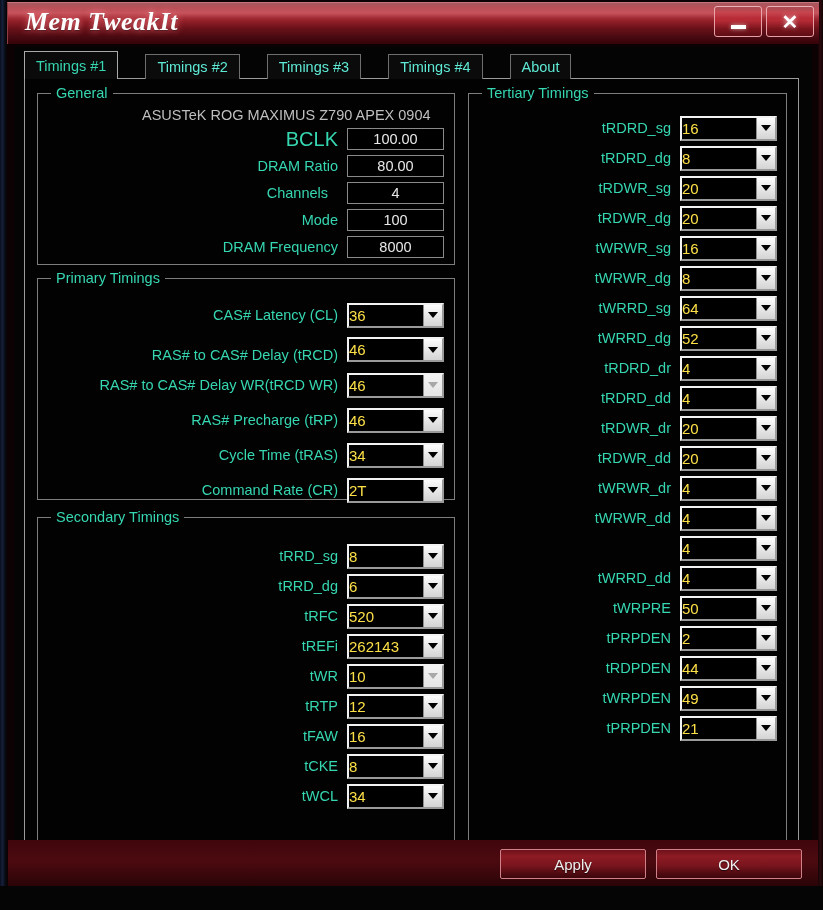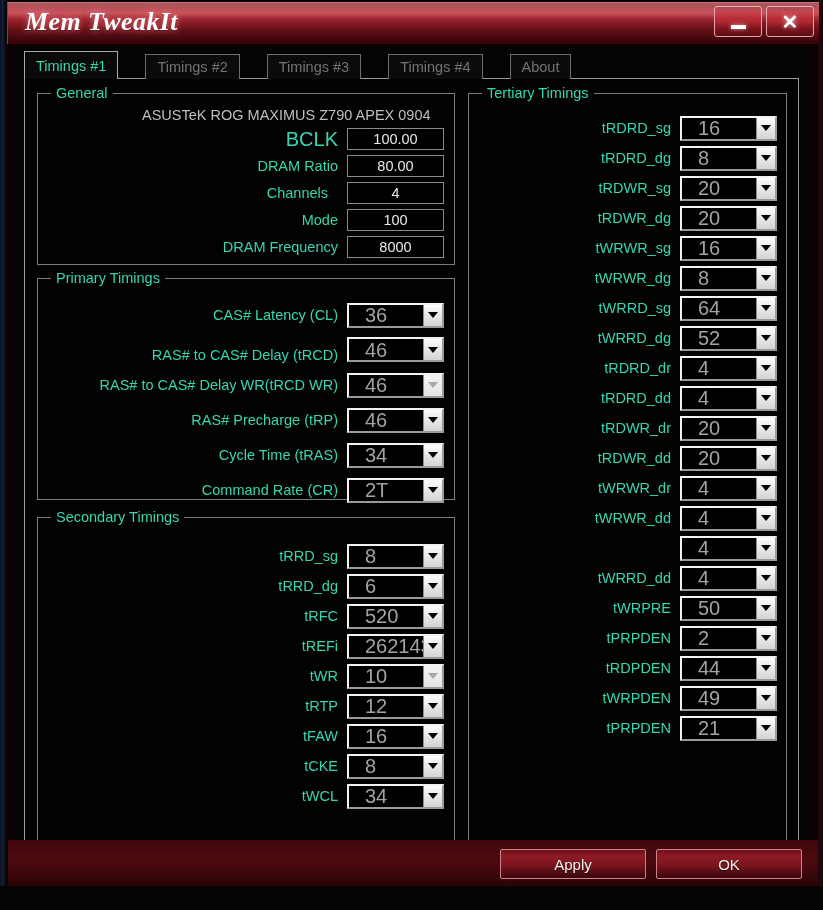--- a/index.html
+++ b/index.html
@@ -122,21 +122,21 @@
     z-index: 3;
     gap: 28px;
   }
   .tab {
     height: 25px;
     padding: 0 11px;
     display: flex;
     align-items: center;
     box-sizing: border-box;
     font-size: 14.5px;
-    color: #737373;
+    color: #5eead4;
     background: #0b0b0b;
     border: 1px solid #6e6e6e;
     border-bottom: none;
     margin-right: -1px;
     white-space: nowrap;
     cursor: pointer;
   }
   .tab.active {
     height: 28px;
     color: #36d6b1;
@@ -209,23 +209,23 @@
     width: 97px; height: 25px;
     border: 2px solid;
     border-color: #f2f2f2 #9a9a9a #9a9a9a #f2f2f2;
     background: #000;
     display: flex;
     align-items: center;
     cursor: pointer;
   }
   .combo-value {
     flex: 1;
-    padding-left: 16px;
-    color: #a3a3a3;
-    font-size: 20px;
+    padding-left: 0;
+    color: #fde047;
+    font-size: 15px;
     line-height: 1;
     white-space: nowrap;
     overflow: hidden;
   }
   .combo-arrow {
     width: 19px; height: 100%;
     box-sizing: border-box;
     background: linear-gradient(to bottom,#fdfdfd 0%, #eaeaea 45%, #d4d4d4 100%);
     border-left: 1px solid #8d8d8d;
     display: flex;

